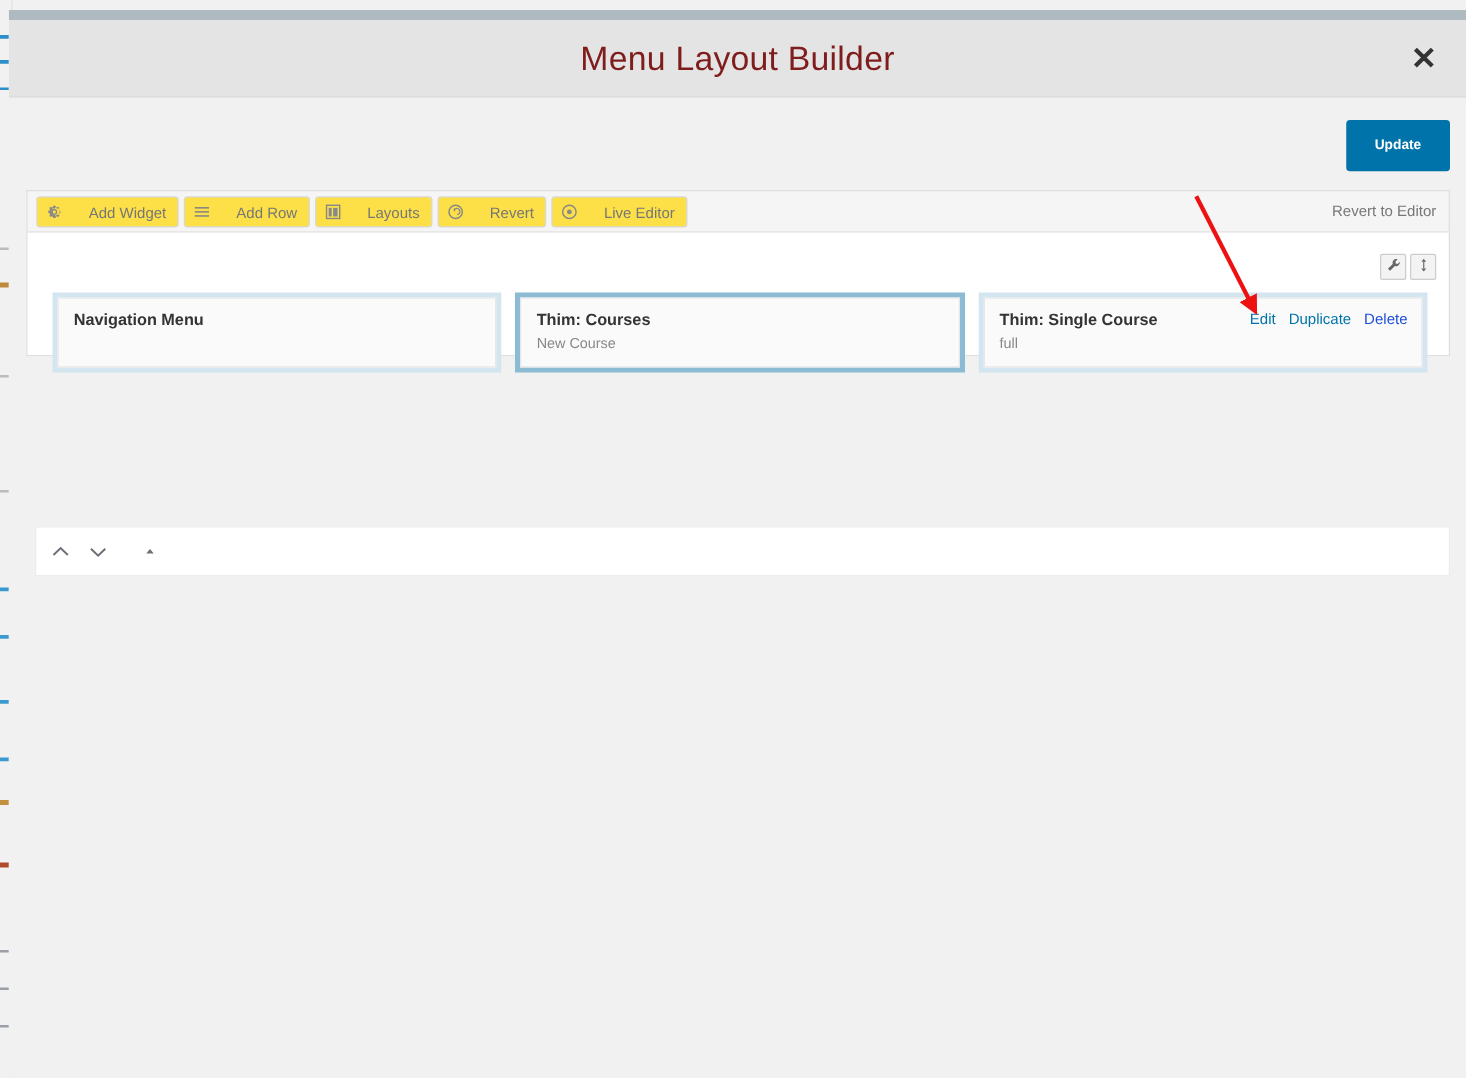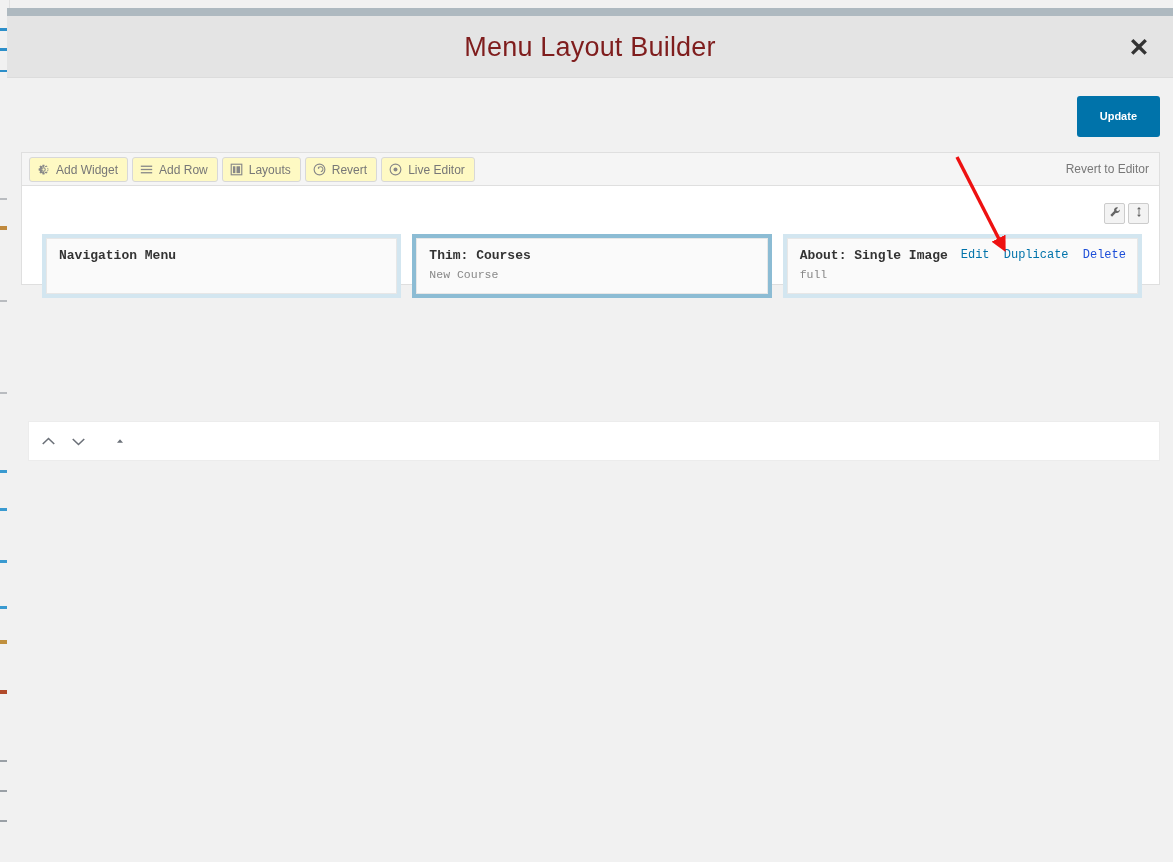--- a/index.html
+++ b/index.html
@@ -119,24 +119,24 @@
   }
   .tool-btns {
     position: absolute;
     left: 7px; top: 4px;
     display: flex;
     gap: 4px;
   }
   .tool-btn {
     display: flex;
     align-items: center;
-    gap: 6px;
+    gap: 21px;
     height: 25px;
     padding: 0 9px 0 7px;
-    background: #fef9c3;
+    background: #fde047;
     border: 1px solid #d8d8d8;
     border-radius: 3px;
     font-size: 12px;
     color: #777;
     cursor: pointer;
     white-space: nowrap;
   }
   .tool-btn svg { display: block; }
   #revert-link {
     position: absolute;
@@ -145,21 +145,20 @@
     color: #777;
     cursor: pointer;
   }
 
   
   #rows-area {
     position: relative;
     background: #fff;
     border: 1px solid #dfdfdf;
     height: 100px;
-    font-family: Liberation Mono, monospace;
   }
   #row-controls {
     position: absolute;
     right: 10px; top: 17px;
     display: flex;
     gap: 3px;
   }
   .row-ctrl {
     width: 21px; height: 21px;
     background: #f3f3f3;
@@ -370,21 +369,21 @@
 
           <div class="cell cell-active">
             <div class="widget">
               <div class="widget-title">Thim: Courses</div>
               <div class="widget-sub">New Course</div>
             </div>
           </div>
 
           <div class="cell">
             <div class="widget">
-              <div class="widget-title">About: Single Image</div>
+              <div class="widget-title">Thim: Single Course</div>
               <div class="widget-sub">full</div>
               <div class="widget-actions">
                 <span class="act-edit">Edit</span>
                 <span class="act-duplicate">Duplicate</span>
                 <span class="act-delete">Delete</span>
               </div>
             </div>
           </div>
 
         </div>

